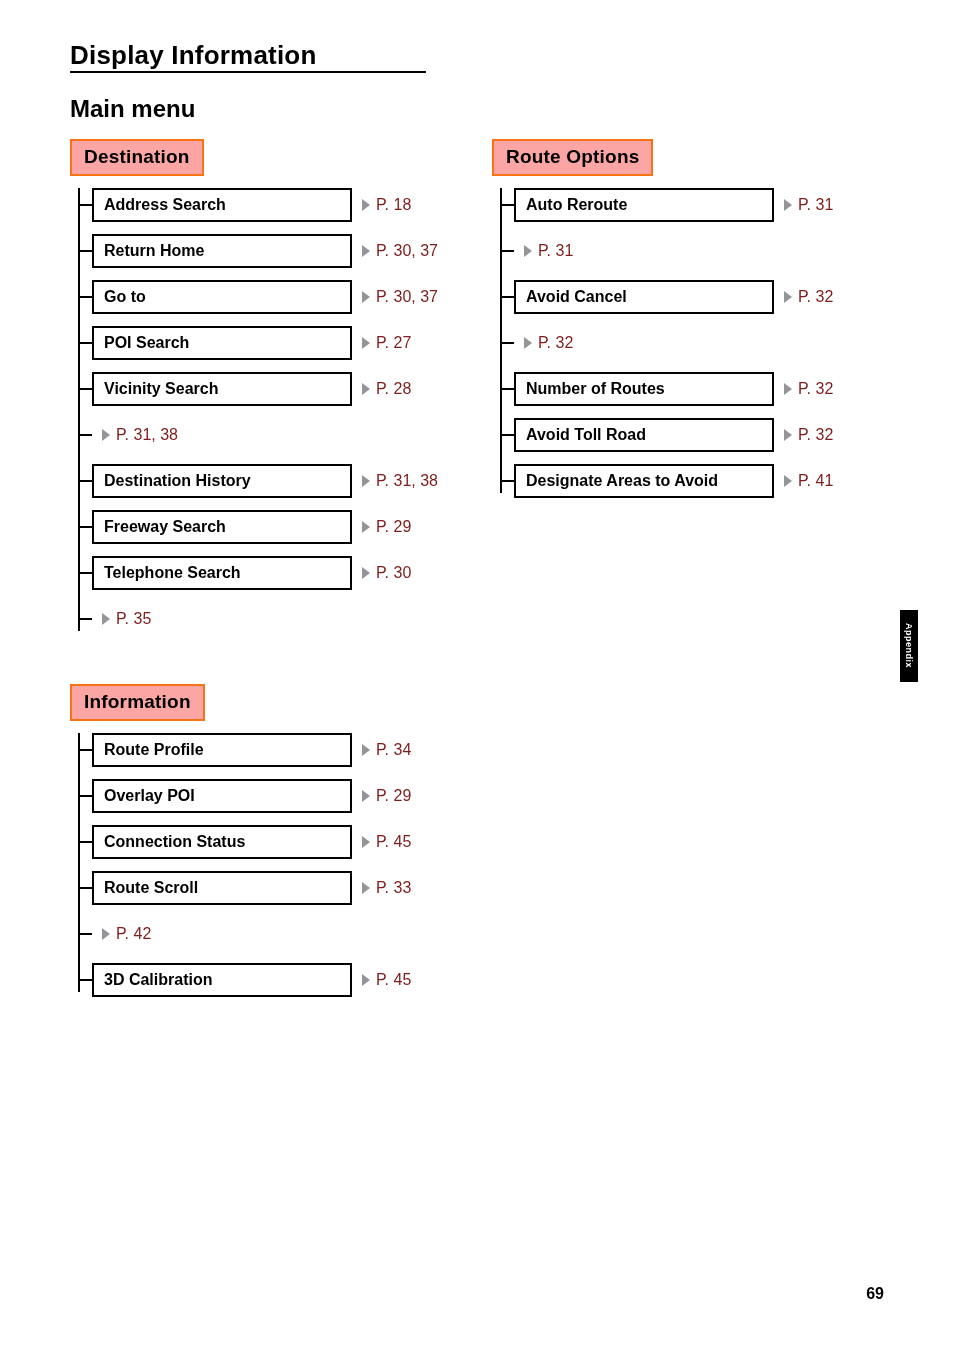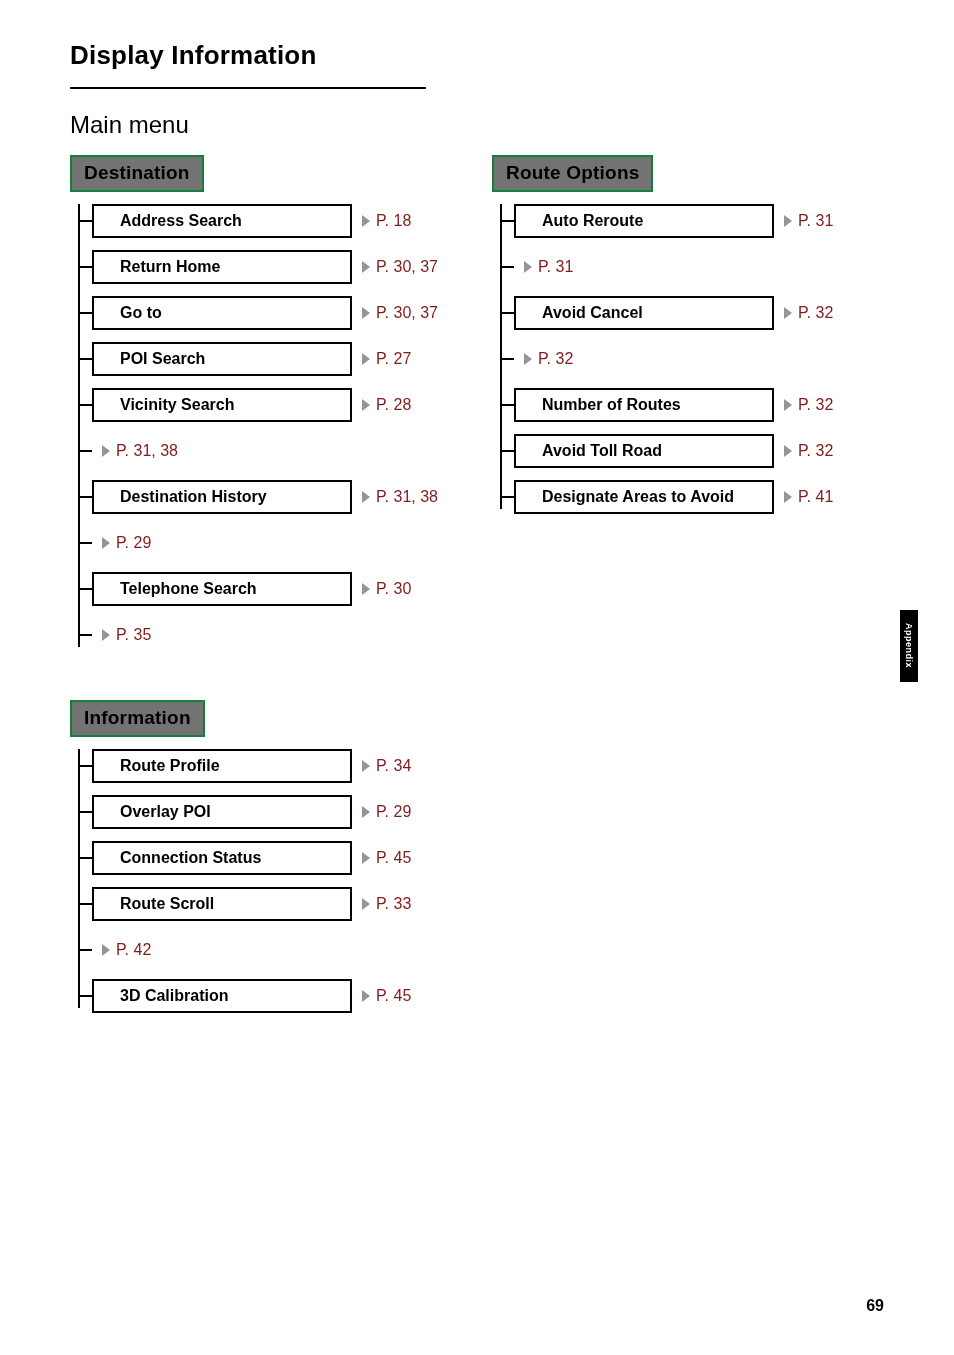--- a/index.html
+++ b/index.html
@@ -1,34 +1,34 @@
 <!DOCTYPE html>
 <html><head>
 <meta charset="utf-8">
 <style>
   * { box-sizing: border-box; margin: 0; padding: 0; }
   html, body { width: 954px; height: 1355px; background: #fff; font-family: Arial, Helvetica, sans-serif; color: #000; }
   .page { position: relative; width: 954px; height: 1355px; padding: 40px 70px 60px 70px; }
-  .title { font-size: 26px; font-weight: bold; margin-bottom: 16px; letter-spacing: 0.2px; }
+  .title { font-size: 26px; font-weight: bold; margin-bottom: 0; letter-spacing: 0.2px; }
   .title-rule { width: 356px; height: 2px; background: #000; margin-bottom: 22px; }
-  .subtitle { font-size: 24px; font-weight: normal; margin-bottom: 16px; }
+  .subtitle { font-size: 24px; font-weight: bold; margin-bottom: 16px; }
   .columns { display: flex; gap: 34px; }
   .col { width: 388px; }
-  .section-head { display: inline-block; background: #737373; border: 2px solid #15803d; padding: 5px 12px 6px 12px; font-size: 19px; font-weight: bold; color: #000; letter-spacing: 0.2px; }
+  .section-head { display: inline-block; background: #fca5a5; border: 2px solid #f97316; padding: 5px 12px 6px 12px; font-size: 19px; font-weight: bold; color: #000; letter-spacing: 0.2px; }
   .tree { position: relative; margin-top: 6px; }
   .trunk { position: absolute; left: 8px; top: 0; width: 2px; background: #000; }
   .item-row { position: relative; padding-left: 22px; margin-top: 12px; height: 34px; display: flex; align-items: center; }
   .branch-h { position: absolute; left: 8px; top: 50%; transform: translateY(-1px); width: 14px; height: 2px; background: #000; }
-  .item-box { border: 2px solid #000; height: 34px; width: 260px; display: flex; align-items: center; padding: 0 26px; font-size: 16px; font-weight: bold; background: #fff; text-align: center; }
+  .item-box { border: 2px solid #000; height: 34px; width: 260px; display: flex; align-items: center; padding: 0 10px; font-size: 16px; font-weight: bold; background: #fff; text-align: center; }
   .page-ref { display: flex; align-items: center; margin-left: 8px; font-size: 16px; color: #7f1d1d; }
   .page-ref svg { margin-right: 4px; flex-shrink: 0; }
   .info-section { margin-top: 48px; width: 388px; }
   .side-tab { position: absolute; right: 36px; top: 610px; width: 18px; height: 72px; background: #000; display: flex; align-items: center; justify-content: center; }
   .side-tab span { color: #fff; font-size: 9px; font-weight: bold; writing-mode: vertical-rl; letter-spacing: 0.5px; }
-  .page-num { position: absolute; right: 70px; bottom: 40px; font-size: 16px; font-weight: bold; }
+  .page-num { position: absolute; right: 70px; bottom: 52px; font-size: 16px; font-weight: bold; }
 </style>
 </head>
 <body>
 
 <div class="page">
   <div class="title">Display Information</div>
   <div class="title-rule"></div>
   <div class="subtitle">Main menu</div>
 
   <div class="columns">
@@ -113,20 +113,23 @@
             </div>
             <div class="page-ref">
               <svg width="12" height="14" viewBox="0 0 12 14">
                 <polygon points="2,1 10,7 2,13" fill="#939598"></polygon>
               </svg>
               <span>P. 31, 38</span>
             </div>
           </div>
           <div class="item-row">
             <div class="branch-h"></div>
+            <div class="item-box">
+              <span>Freeway Search</span>
+            </div>
             <div class="page-ref">
               <svg width="12" height="14" viewBox="0 0 12 14">
                 <polygon points="2,1 10,7 2,13" fill="#939598"></polygon>
               </svg>
               <span>P. 29</span>
             </div>
           </div>
           <div class="item-row">
             <div class="branch-h"></div>
             <div class="item-box">

